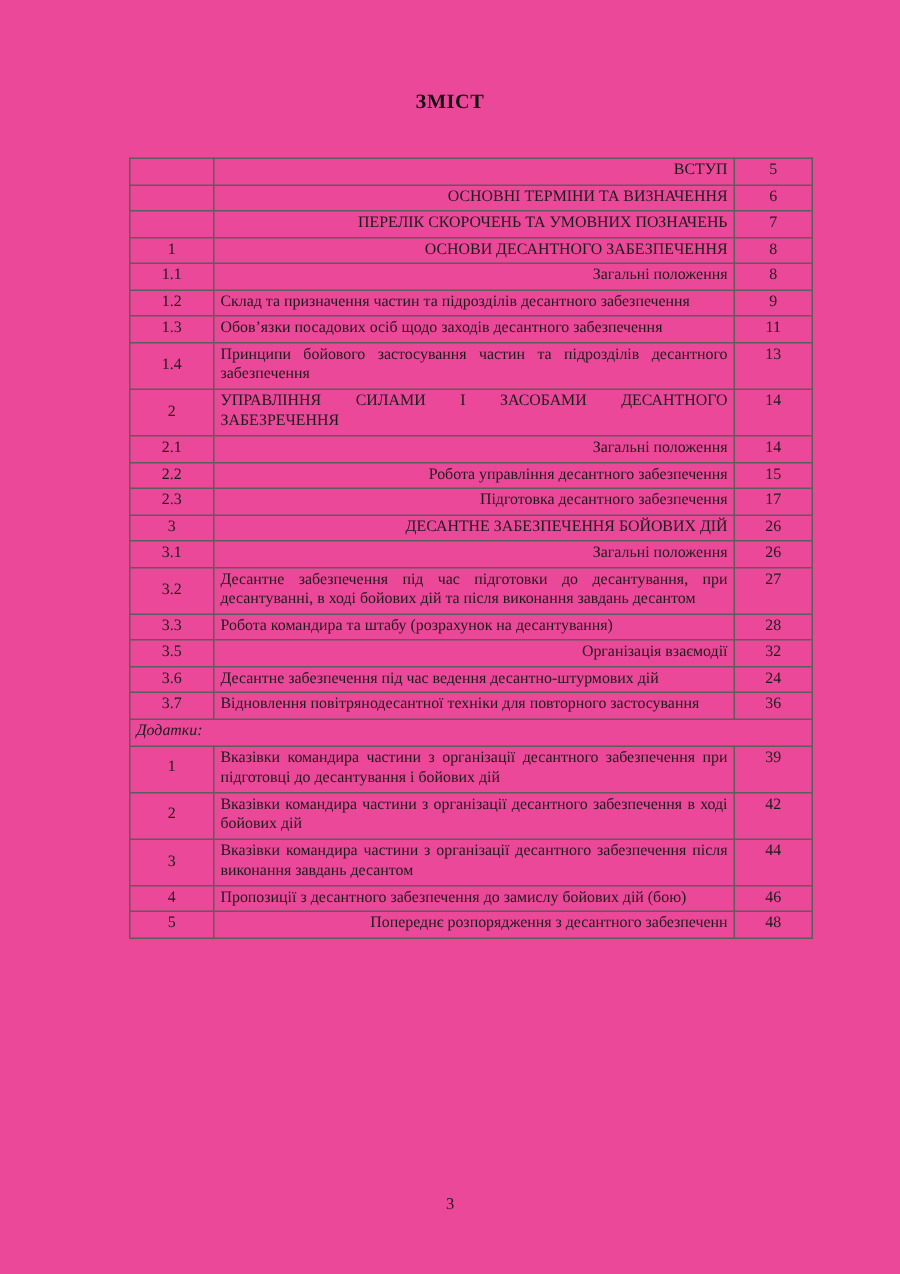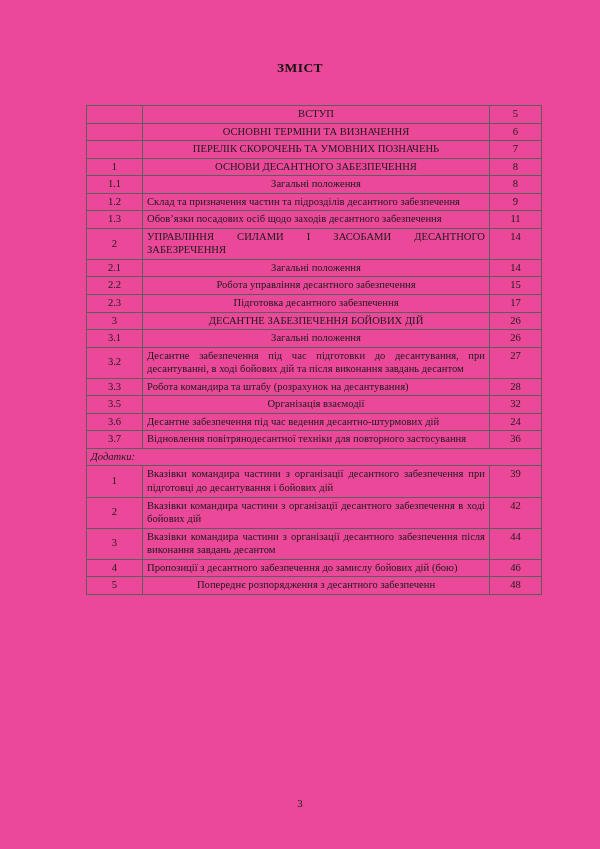--- a/index.html
+++ b/index.html
@@ -69,21 +69,21 @@
     vertical-align: top !important;
   }
 
   
   .t-just {
     text-align: justify;
     text-align-last: left;
     hyphens: manual;
   }
   .t-left {
-    text-align: center;
+    text-align: right;
   }
   .t-indent-1 { padding-left: 8px; }
   .t-indent-2 { padding-left: 26px; }
 
   .appendix-head {
     text-align: left;
     padding-left: 4px;
     font-style: italic;
   }
 
@@ -135,20 +135,25 @@
           <td class="col-num">1.2</td>
           <td class="col-title t-just">Склад та призначення частин та підрозділів десантного забезпечення</td>
           <td class="col-page">9</td>
         </tr>
         <tr>
           <td class="col-num">1.3</td>
           <td class="col-title t-just">Обов’язки посадових осіб щодо заходів десантного забезпечення</td>
           <td class="col-page">11</td>
         </tr>
         <tr>
+          <td class="col-num">1.4</td>
+          <td class="col-title t-just">Принципи бойового застосування частин та підрозділів десантного забезпечення</td>
+          <td class="col-page">13</td>
+        </tr>
+        <tr>
           <td class="col-num">2</td>
           <td class="col-title t-just">УПРАВЛІННЯ СИЛАМИ І ЗАСОБАМИ ДЕСАНТНОГО ЗАБЕЗРЕЧЕННЯ</td>
           <td class="col-page">14</td>
         </tr>
         <tr>
           <td class="col-num">2.1</td>
           <td class="col-title t-left">Загальні положення</td>
           <td class="col-page">14</td>
         </tr>
         <tr>

